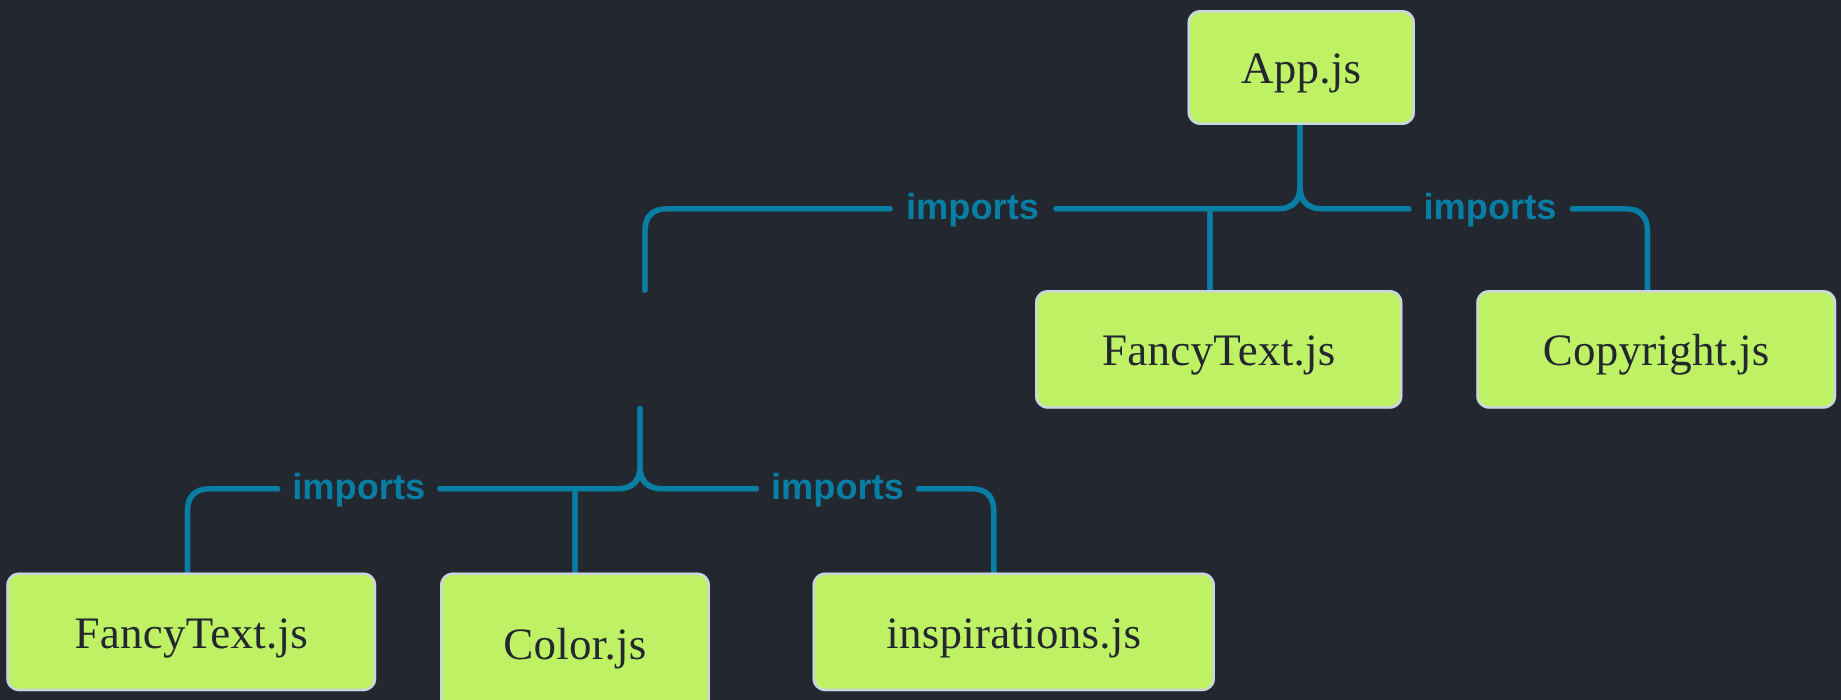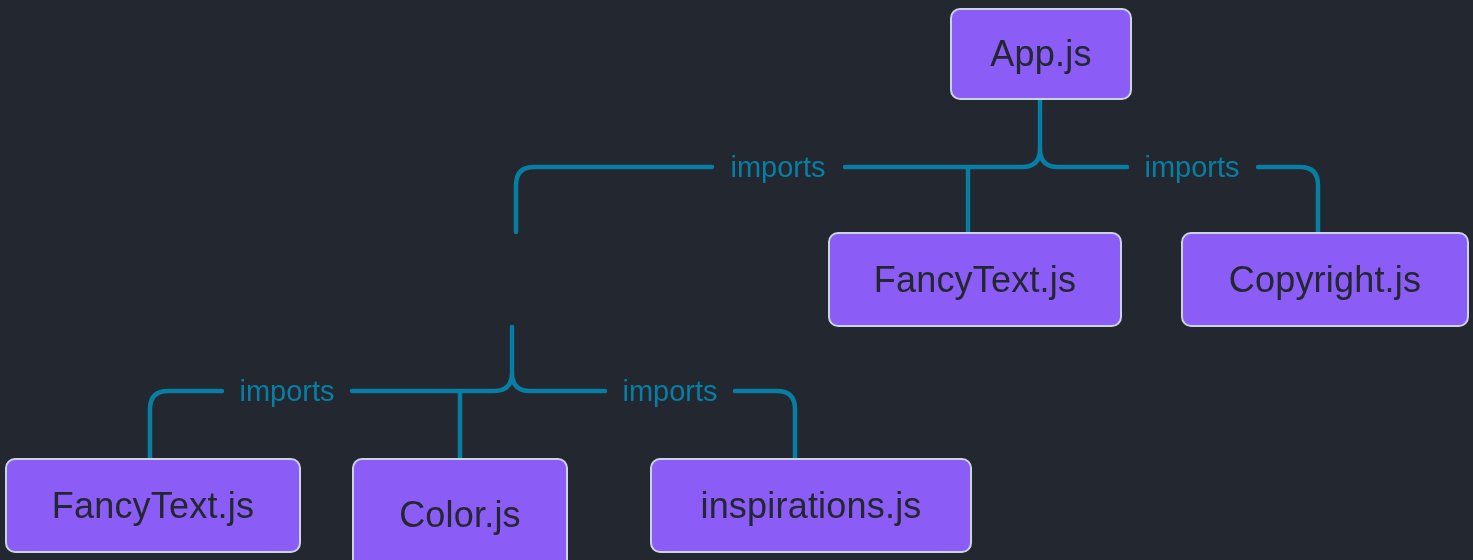--- a/index.html
+++ b/index.html
@@ -22,37 +22,38 @@
   }
   .connector-svg path {
     fill: none;
     stroke: #087ea4;
     stroke-width: 4.5;
     stroke-linecap: round;
   }
   .node {
     position: absolute;
     box-sizing: border-box;
-    background: #8b5cf6;
+    background: #bef264;
     border: 2px solid #cbd5e1;
     border-radius: 10px;
     display: flex;
     align-items: center;
     justify-content: center;
     color: #23272f;
     font-size: 36px;
     font-weight: 500;
     letter-spacing: 0.2px;
+    font-family: Liberation Serif, serif;
   }
   .edge-label {
     position: absolute;
     transform: translate(-50%, -50%);
     color: #087ea4;
     font-size: 29px;
-    font-weight: 400;
+    font-weight: 700;
     white-space: nowrap;
   }
   
   .node-app                  { left: 950px;  top: 8px;   width: 182px; height: 92px; }
   .node-inspiration-generator{ left: 280px;  top: 232px; width: 488px; height: 95px; }
   .node-fancy-text-top       { left: 828px;  top: 232px; width: 294px; height: 95px; }
   .node-copyright            { left: 1181px; top: 232px; width: 288px; height: 95px; }
   .node-fancy-text-bottom    { left: 5px;    top: 458px; width: 296px; height: 95px; }
   .node-color                { left: 352px;  top: 458px; width: 216px; height: 113px; }
   .node-inspirations         { left: 650px;  top: 458px; width: 322px; height: 95px; }

